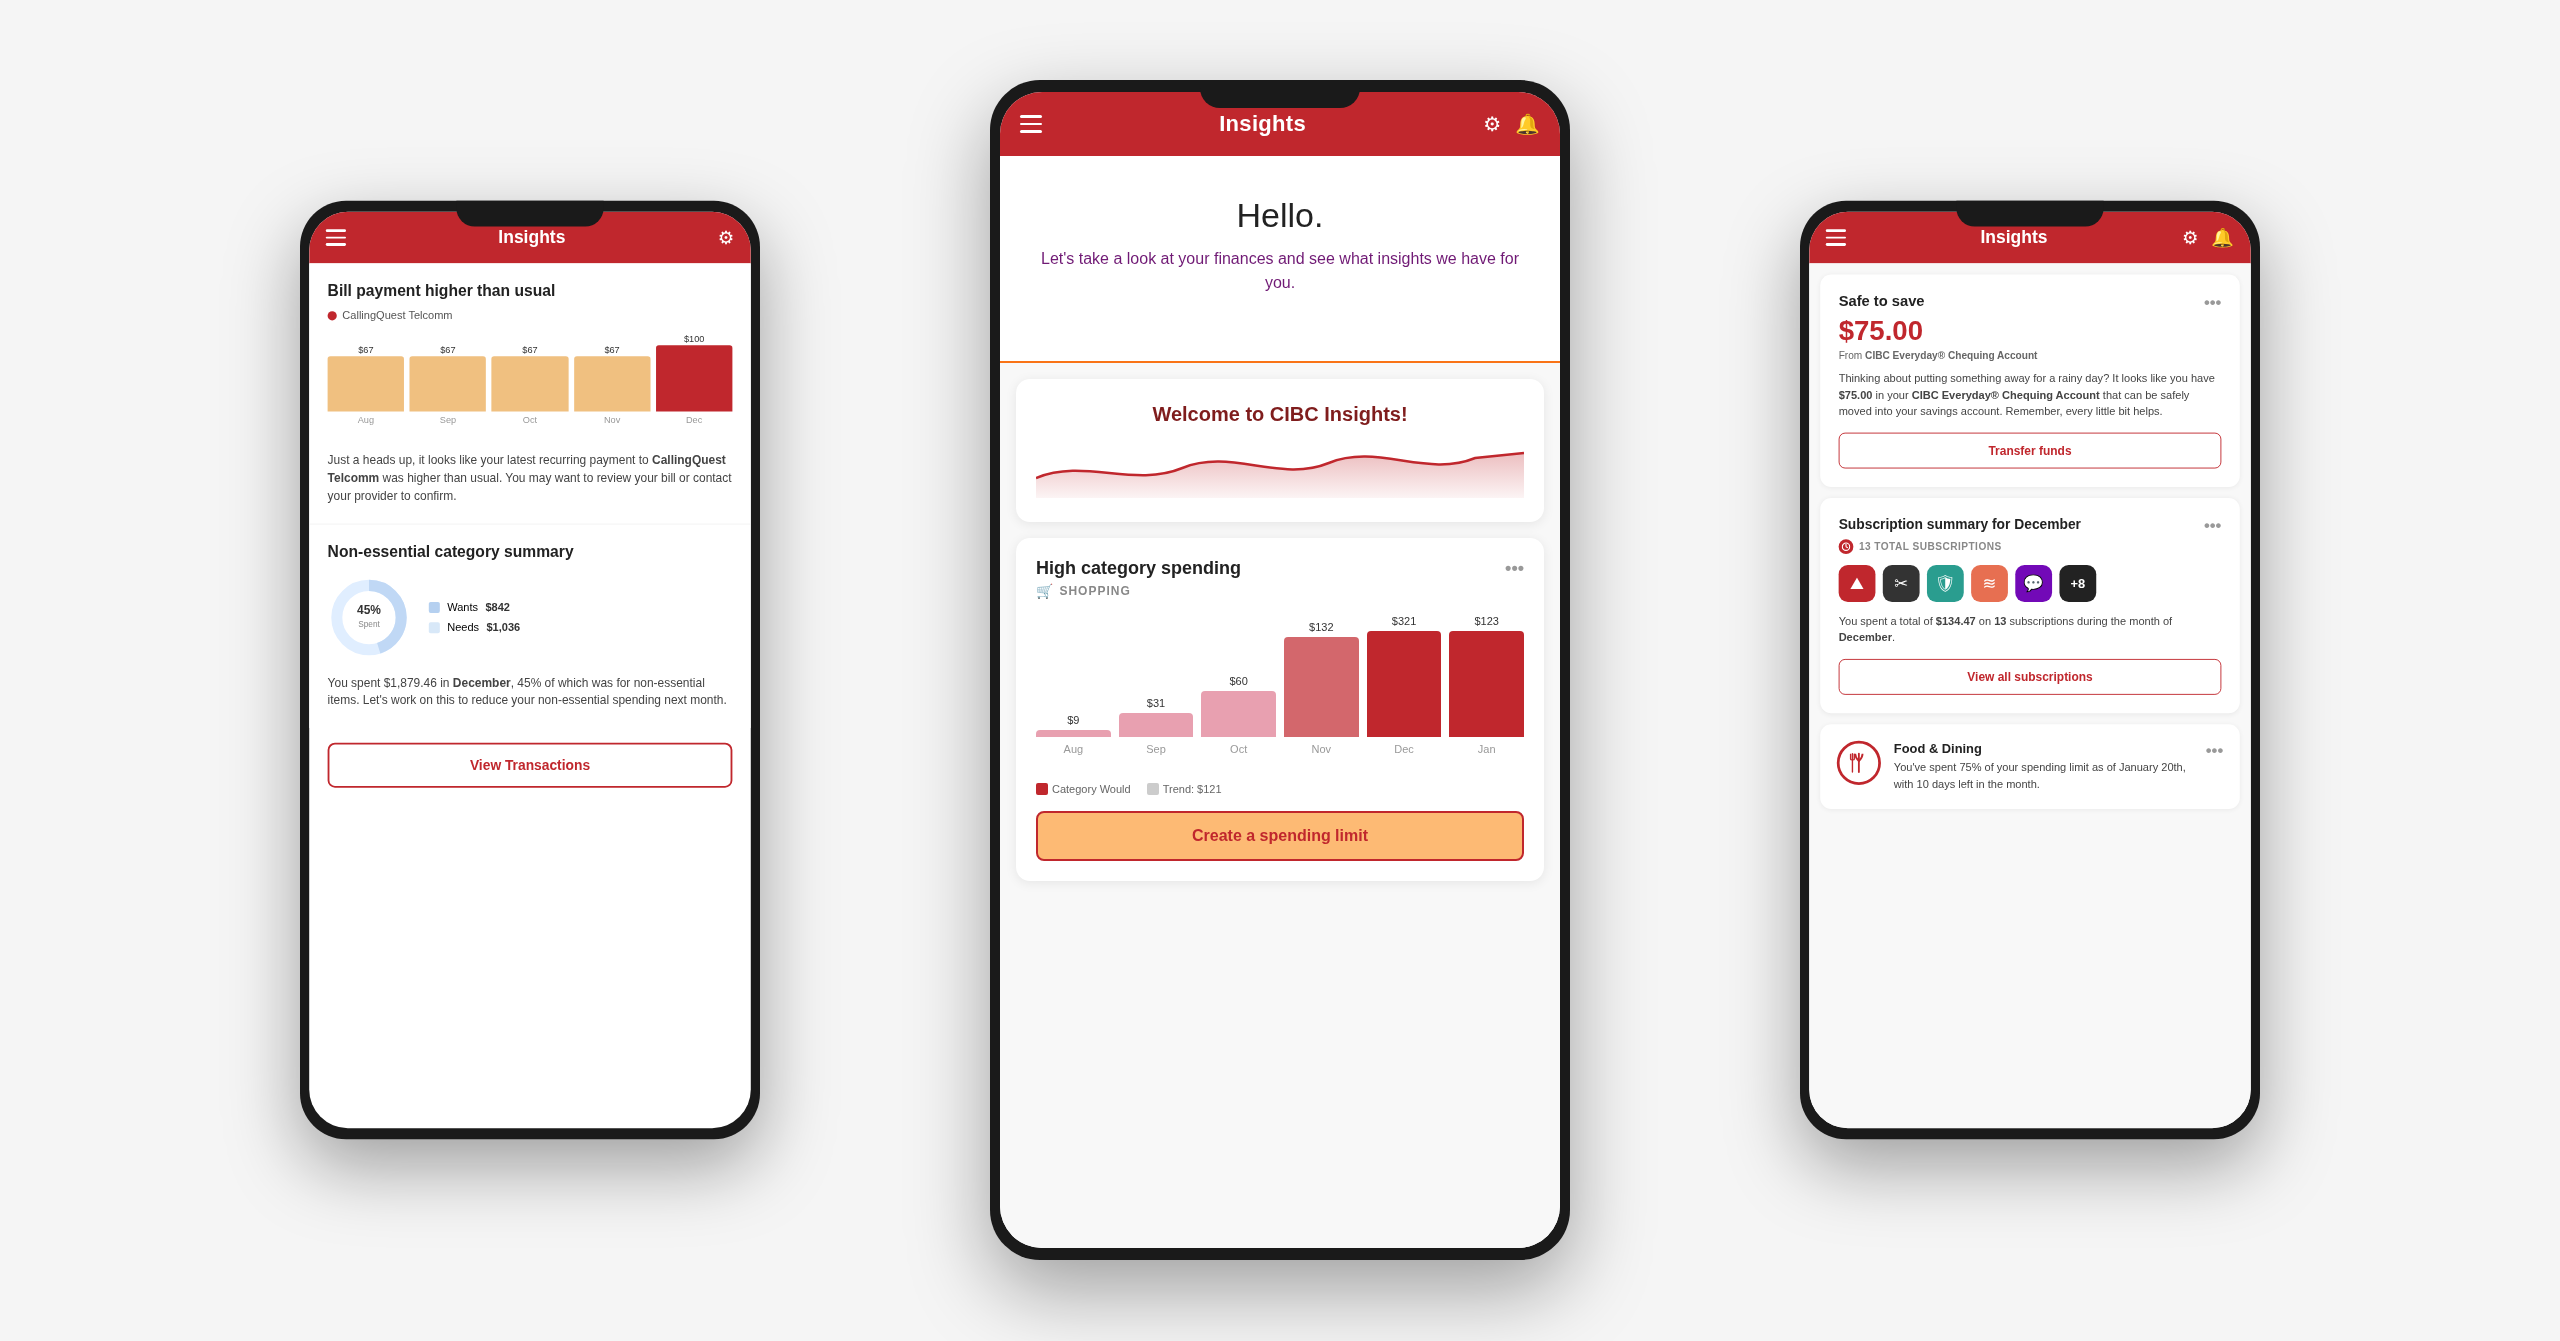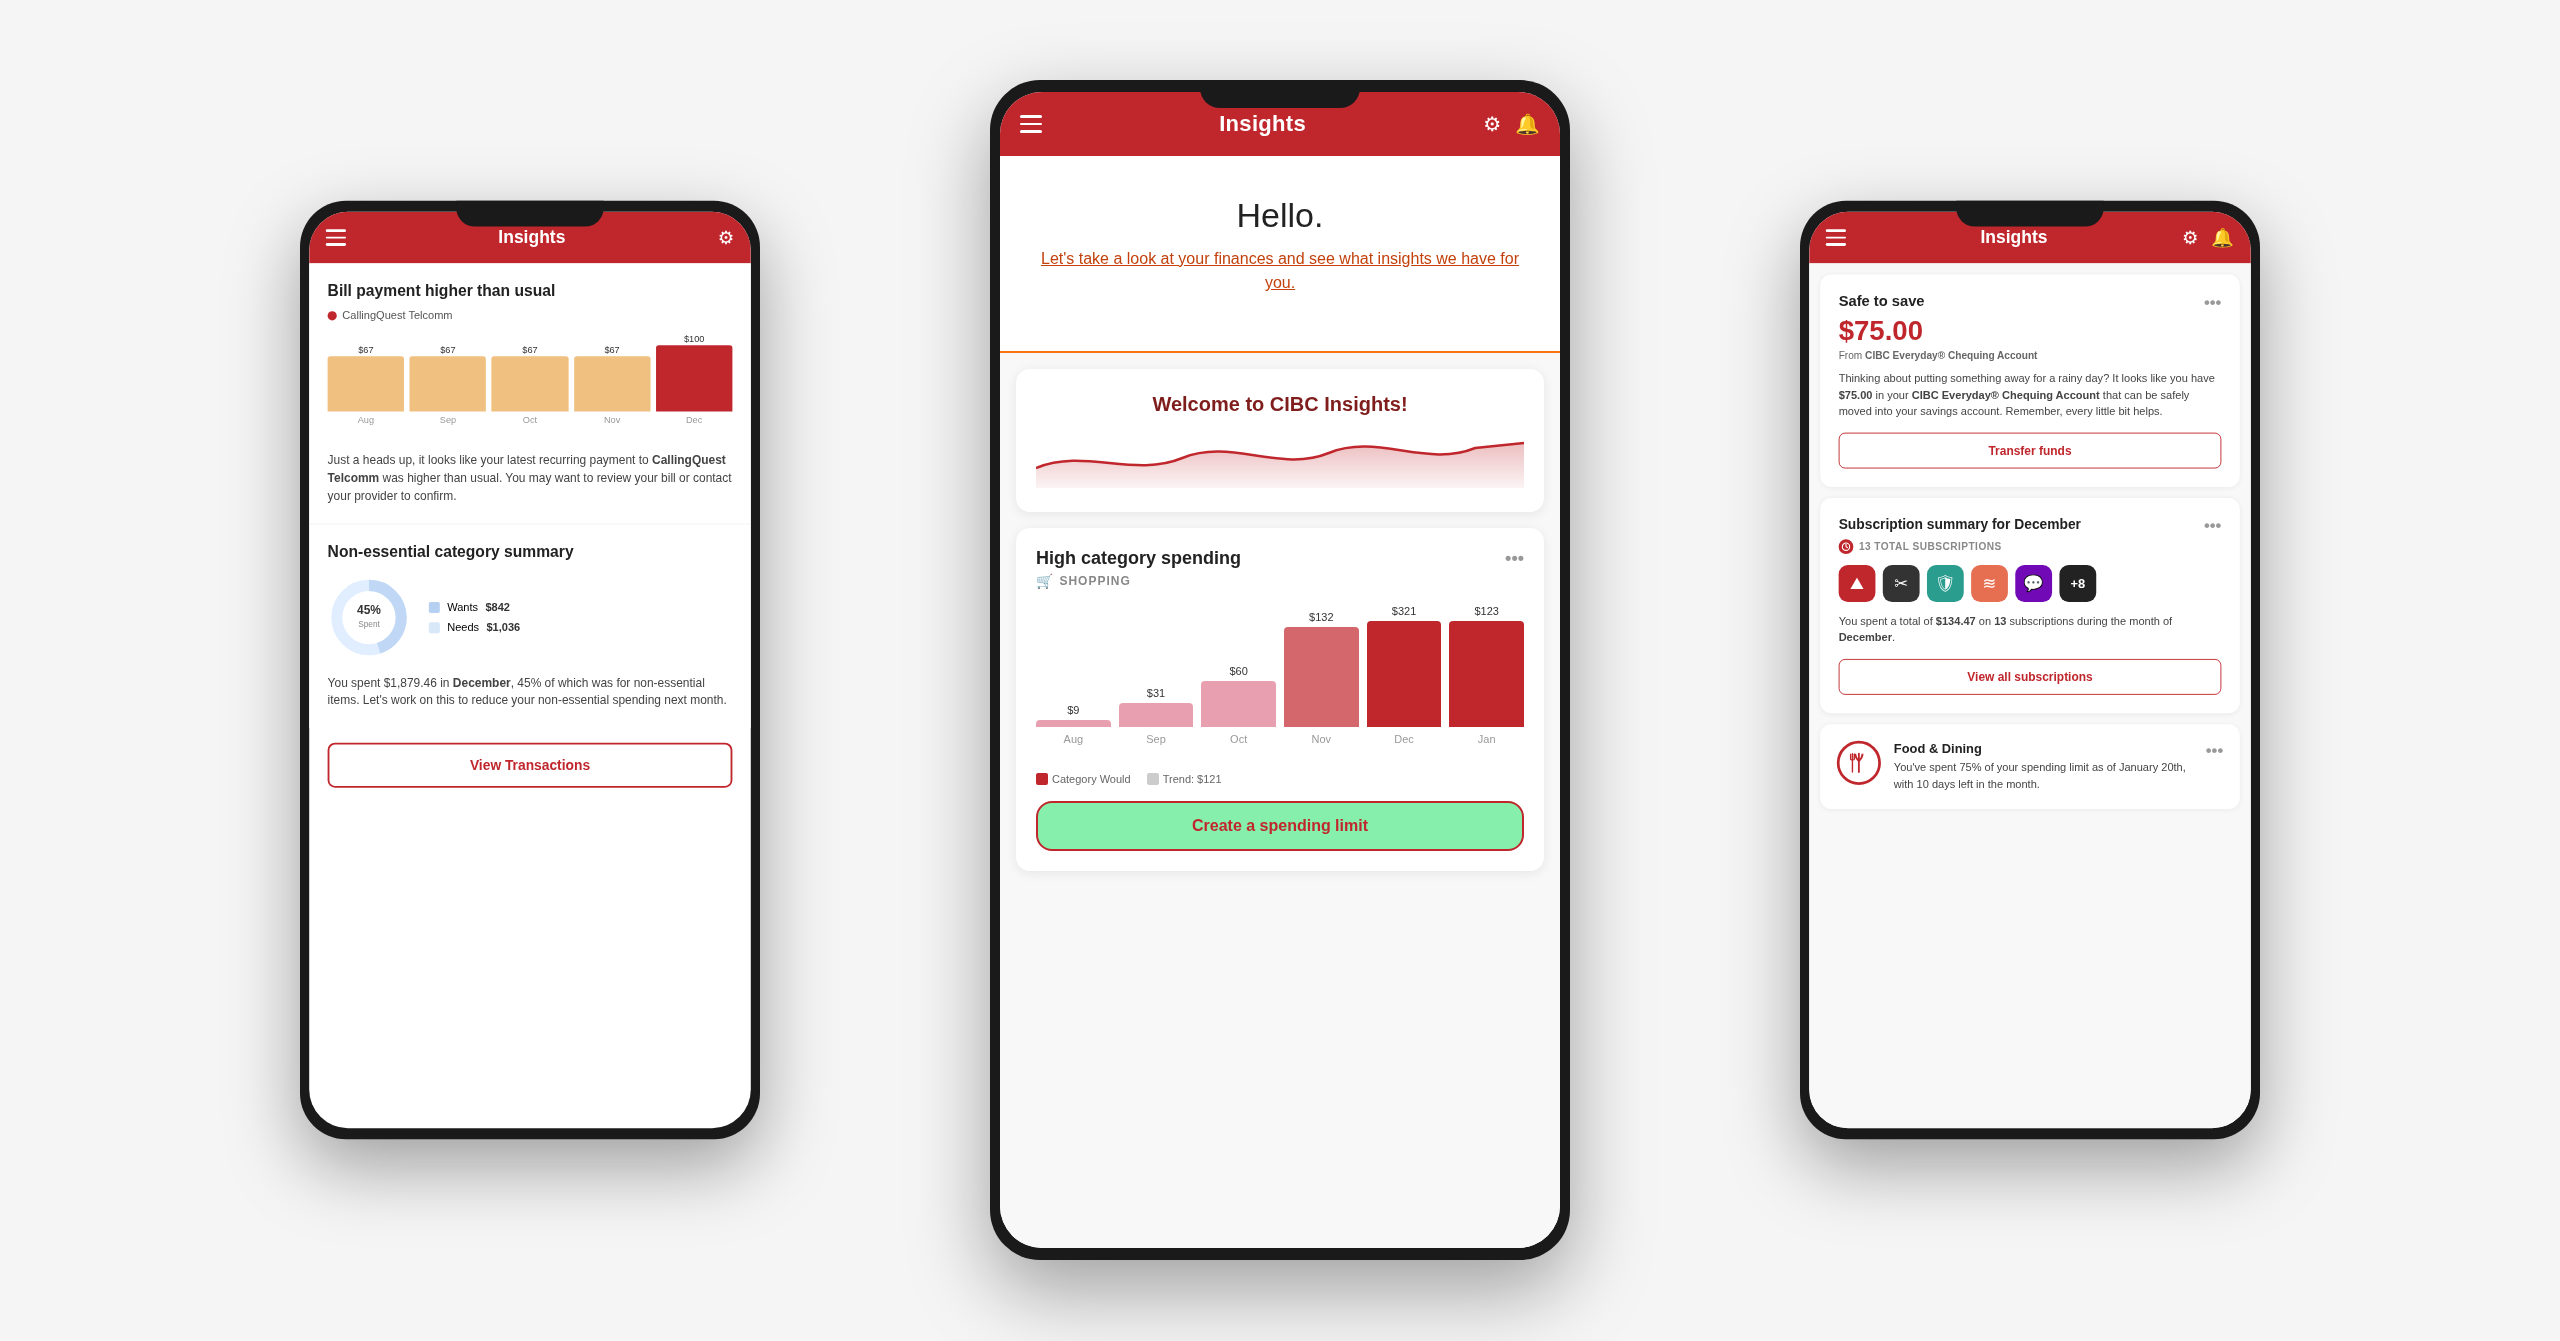--- a/index.html
+++ b/index.html
@@ -145,24 +145,23 @@
 
     .hello-title {
       font-size: 34px;
       font-weight: 400;
       color: #222;
       margin-bottom: 12px;
     }
 
     .hello-subtitle {
       font-size: 16px;
-      color: #c2410c;
+      color: #701a75;
       line-height: 1.5;
-      margin-bottom: 26px;
-      text-decoration: underline;
+      margin-bottom: 36px;
     }
 
     
     .welcome-card {
       background: #fff;
       border-radius: 14px;
       margin: 16px;
       padding: 24px 20px;
       box-shadow: 0 2px 12px rgba(0,0,0,0.08);
     }
@@ -304,25 +303,25 @@
 
     .card-description strong {
       font-weight: 700;
     }
 
     .card-action-btn {
       display: block;
       width: 100%;
       padding: 14px;
       border: 2px solid #c0272d;
-      background: #86efac;
+      background: #fdba74;
       color: #c0272d;
       font-size: 16px;
       font-weight: 600;
-      border-radius: 16px;
+      border-radius: 8px;
       text-align: center;
       cursor: pointer;
       margin-top: 16px;
     }
 
     .bill-card {
       background: #fff;
       padding: 20px;
       border-bottom: 1px solid #eee;
     }

